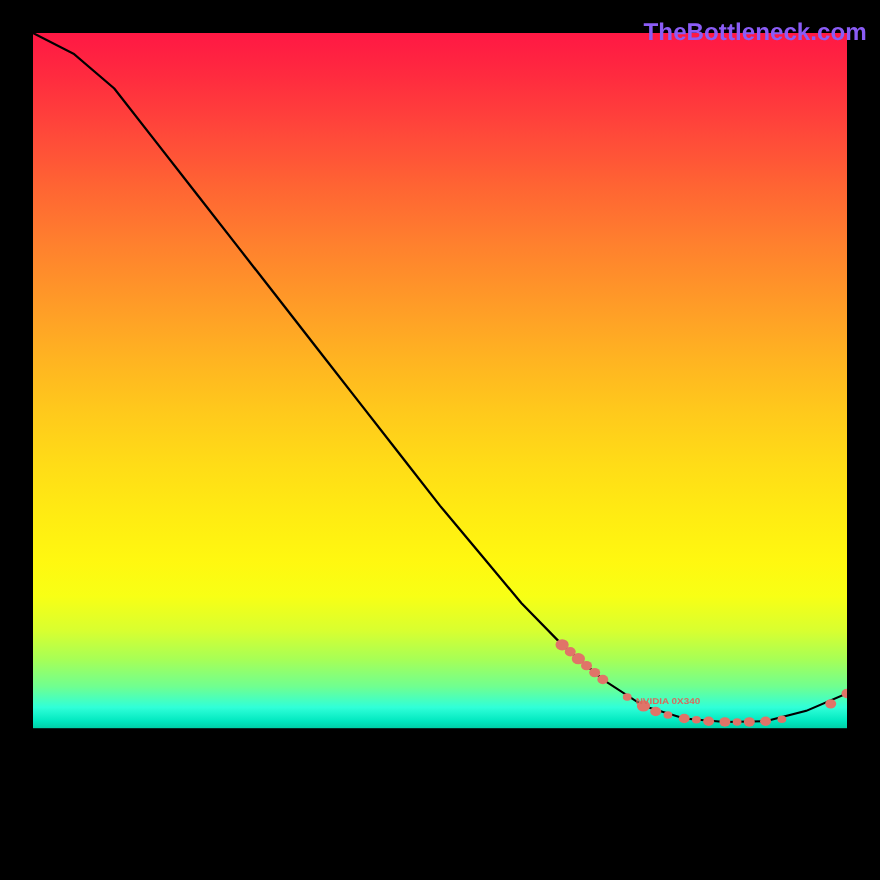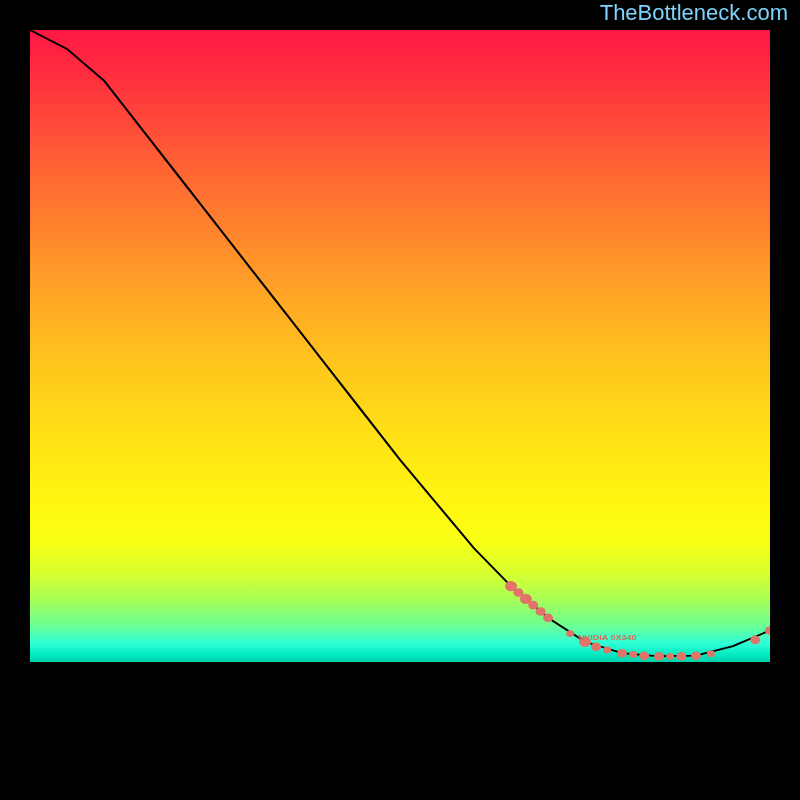--- a/index.html
+++ b/index.html
@@ -5,25 +5,25 @@
   * { margin: 0; padding: 0; box-sizing: border-box; }
   body {
     width: 800px;
     height: 800px;
     background: #000;
     position: relative;
     font-family: Arial, sans-serif;
   }
   .watermark {
     position: absolute;
-    top: 0;
+    top: 16px;
     right: 12px;
-    color: #7dd3fc;
+    color: #8b5cf6;
     font-size: 22px;
-    font-weight: 400;
+    font-weight: 700;
     z-index: 10;
   }
   .plot-area {
     position: absolute;
     left: 30px;
     top: 30px;
     width: 740px;
     height: 632px;
   }
   .gradient-bg {

